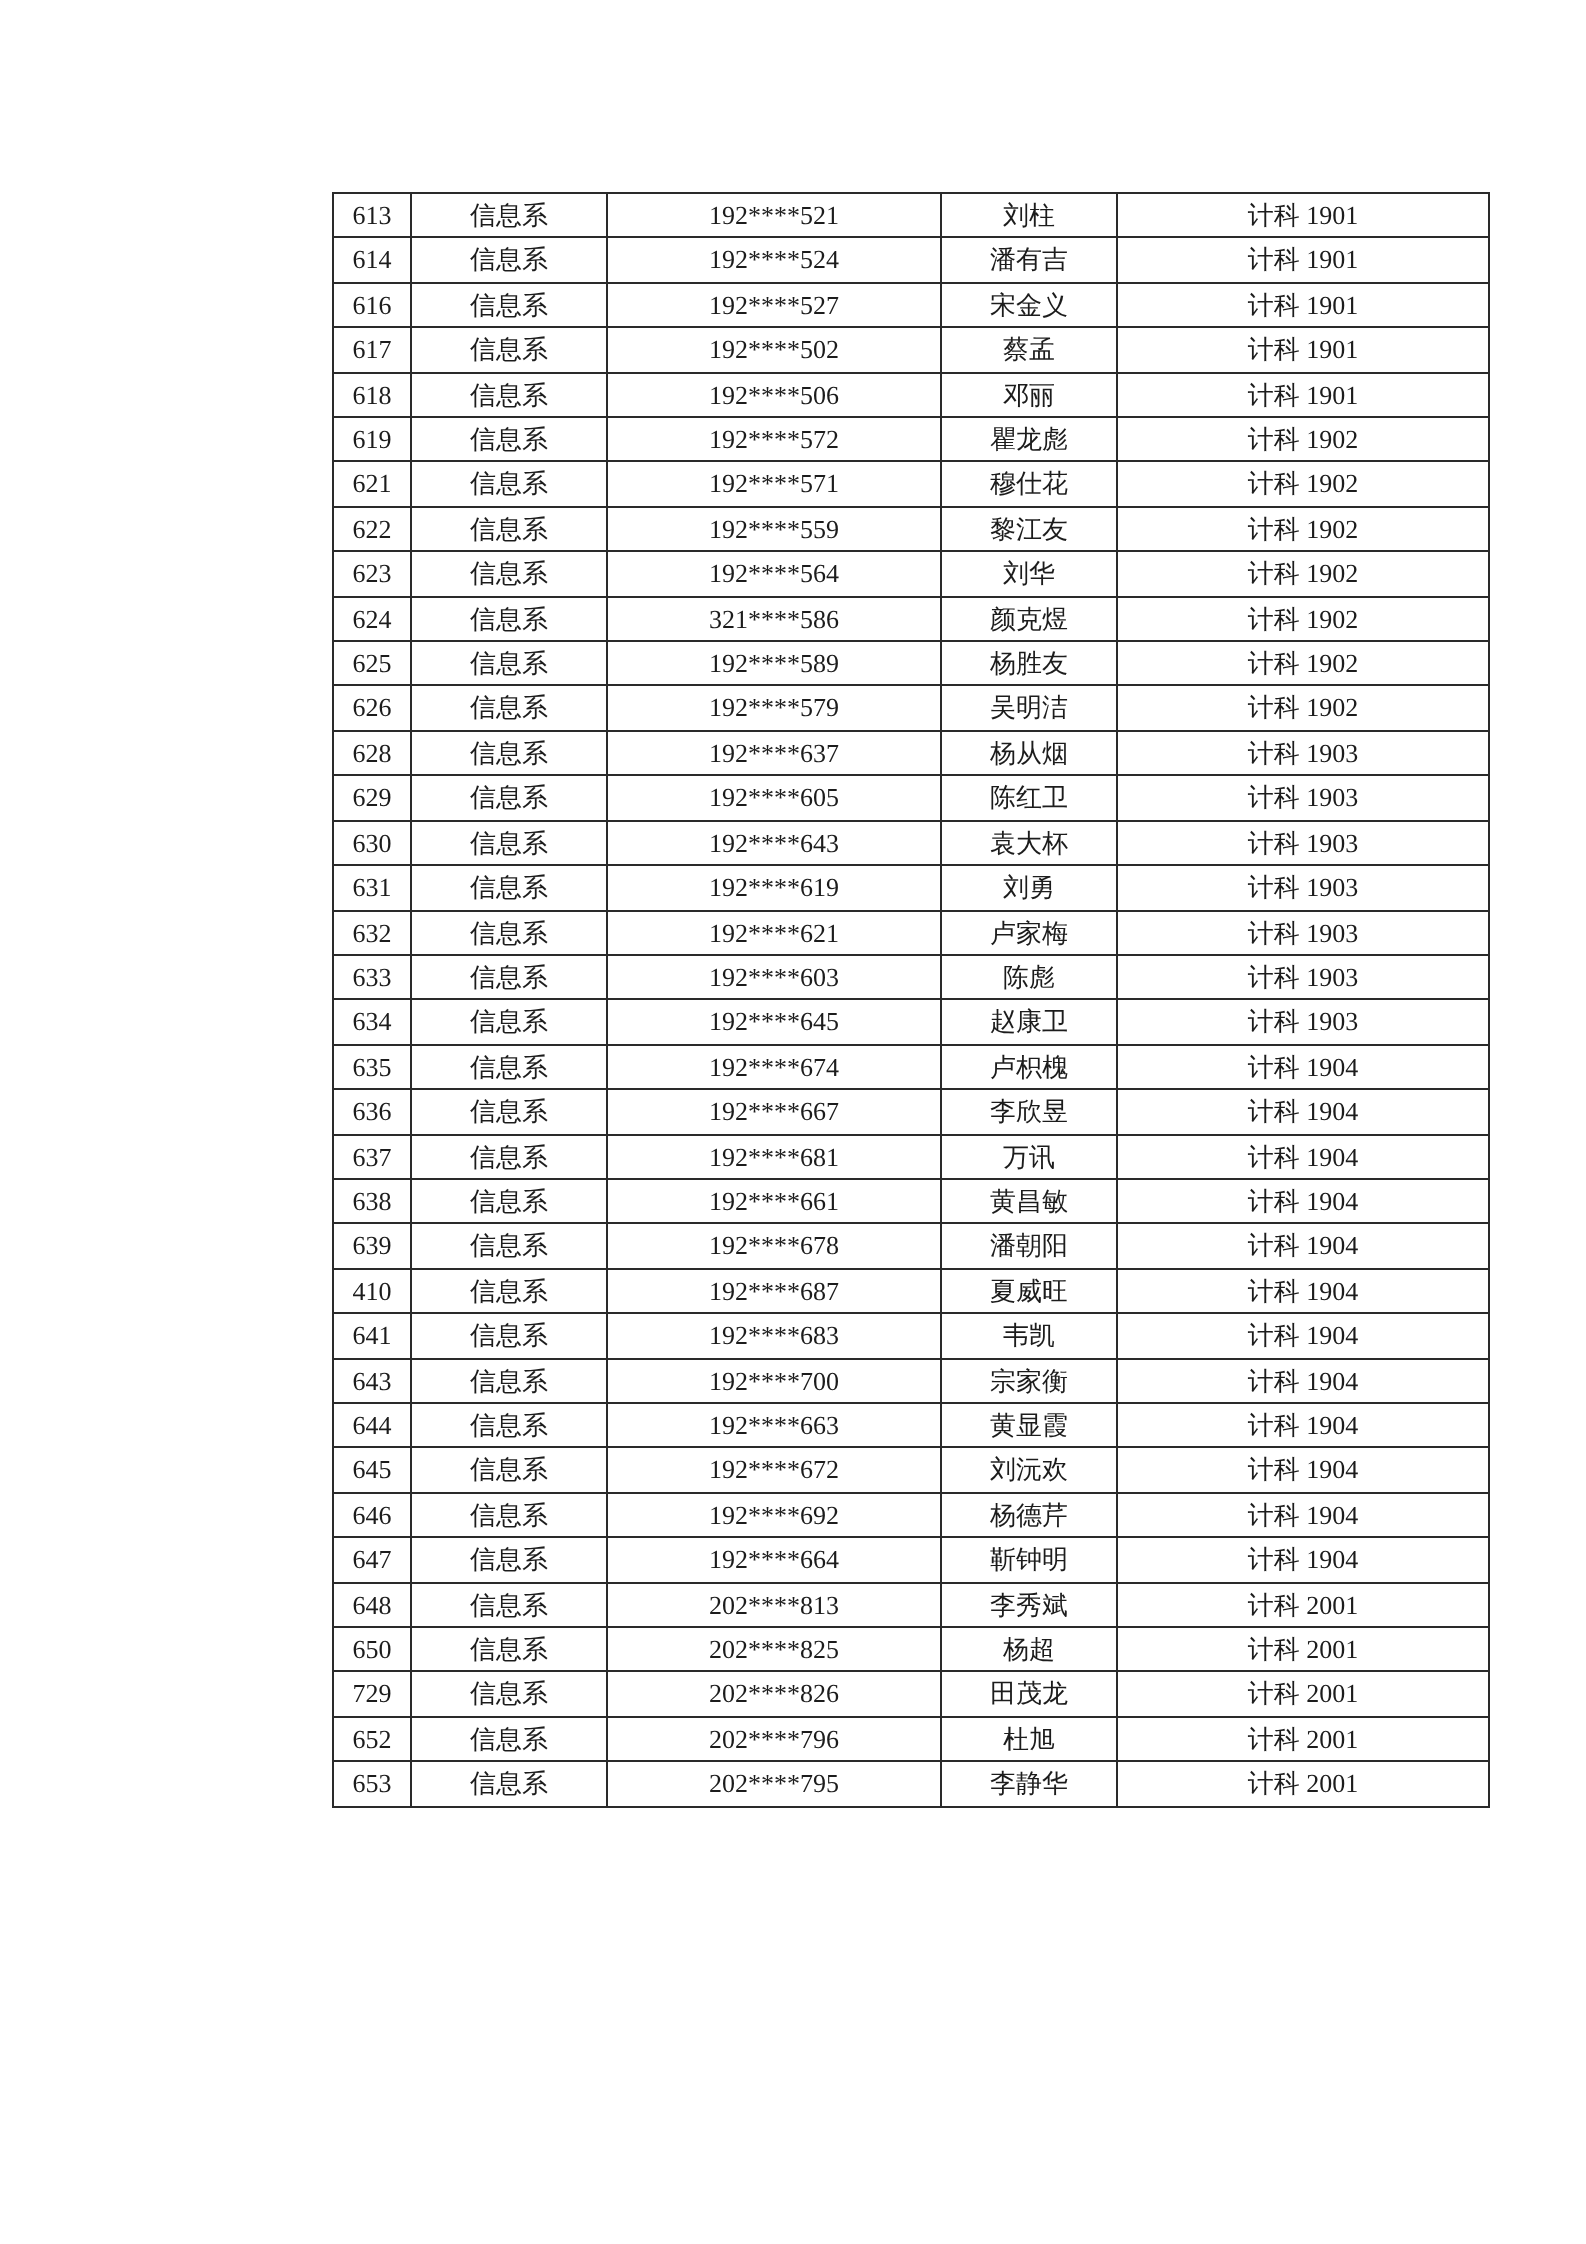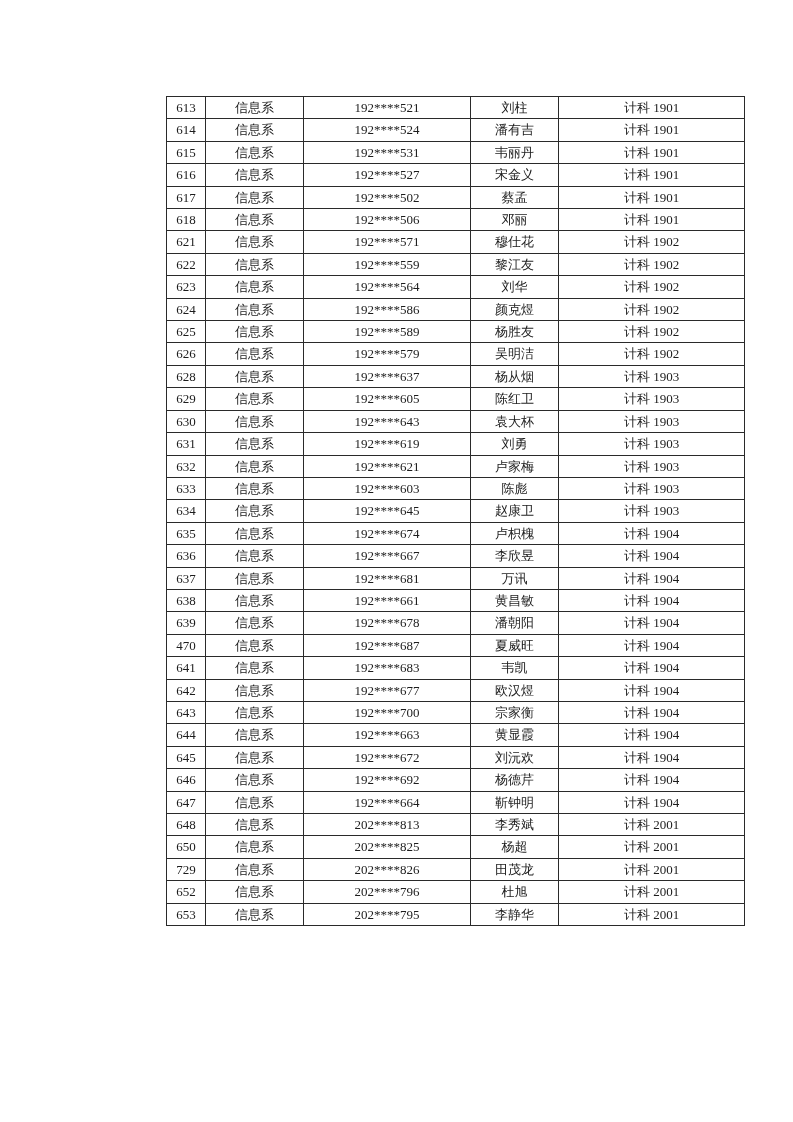--- a/index.html
+++ b/index.html
@@ -70,27 +70,20 @@
           <td>计科 1901</td>
         </tr>
         <tr>
           <td>614</td>
           <td>信息系</td>
           <td>192****524</td>
           <td>潘有吉</td>
           <td>计科 1901</td>
         </tr>
         <tr>
-          <td>615</td>
-          <td>信息系</td>
-          <td>192****531</td>
-          <td>韦丽丹</td>
-          <td>计科 1901</td>
-        </tr>
-        <tr>
           <td>616</td>
           <td>信息系</td>
           <td>192****527</td>
           <td>宋金义</td>
           <td>计科 1901</td>
         </tr>
         <tr>
           <td>617</td>
           <td>信息系</td>
           <td>192****502</td>
@@ -98,20 +91,27 @@
           <td>计科 1901</td>
         </tr>
         <tr>
           <td>618</td>
           <td>信息系</td>
           <td>192****506</td>
           <td>邓丽</td>
           <td>计科 1901</td>
         </tr>
         <tr>
+          <td>619</td>
+          <td>信息系</td>
+          <td>192****572</td>
+          <td>瞿龙彪</td>
+          <td>计科 1902</td>
+        </tr>
+        <tr>
           <td>621</td>
           <td>信息系</td>
           <td>192****571</td>
           <td>穆仕花</td>
           <td>计科 1902</td>
         </tr>
         <tr>
           <td>622</td>
           <td>信息系</td>
           <td>192****559</td>
@@ -121,21 +121,21 @@
         <tr>
           <td>623</td>
           <td>信息系</td>
           <td>192****564</td>
           <td>刘华</td>
           <td>计科 1902</td>
         </tr>
         <tr>
           <td>624</td>
           <td>信息系</td>
-          <td>192****586</td>
+          <td>321****586</td>
           <td>颜克煜</td>
           <td>计科 1902</td>
         </tr>
         <tr>
           <td>625</td>
           <td>信息系</td>
           <td>192****589</td>
           <td>杨胜友</td>
           <td>计科 1902</td>
         </tr>
@@ -224,38 +224,31 @@
           <td>计科 1904</td>
         </tr>
         <tr>
           <td>639</td>
           <td>信息系</td>
           <td>192****678</td>
           <td>潘朝阳</td>
           <td>计科 1904</td>
         </tr>
         <tr>
-          <td>470</td>
+          <td>410</td>
           <td>信息系</td>
           <td>192****687</td>
           <td>夏威旺</td>
           <td>计科 1904</td>
         </tr>
         <tr>
           <td>641</td>
           <td>信息系</td>
           <td>192****683</td>
           <td>韦凯</td>
-          <td>计科 1904</td>
-        </tr>
-        <tr>
-          <td>642</td>
-          <td>信息系</td>
-          <td>192****677</td>
-          <td>欧汉煜</td>
           <td>计科 1904</td>
         </tr>
         <tr>
           <td>643</td>
           <td>信息系</td>
           <td>192****700</td>
           <td>宗家衡</td>
           <td>计科 1904</td>
         </tr>
         <tr>

